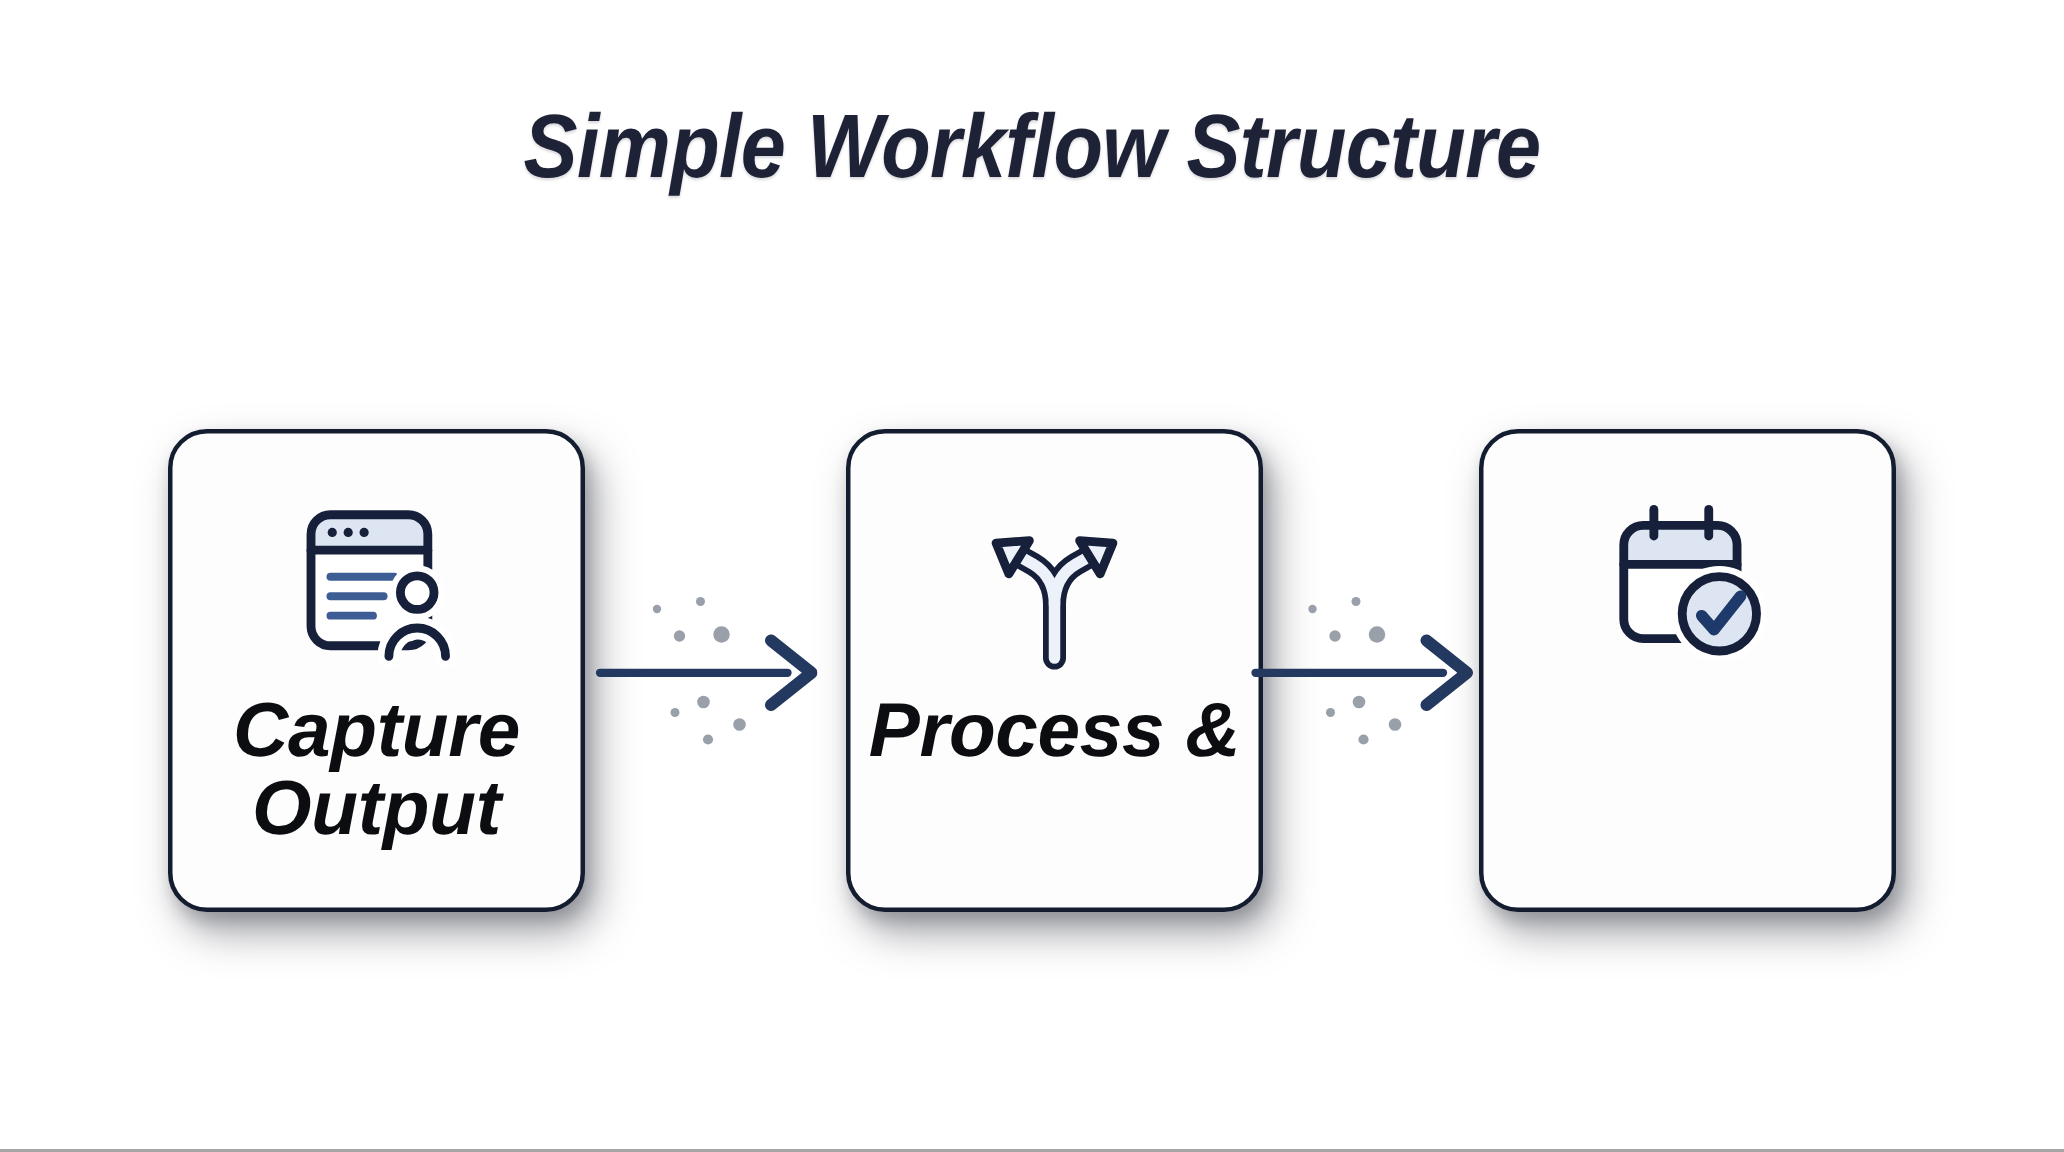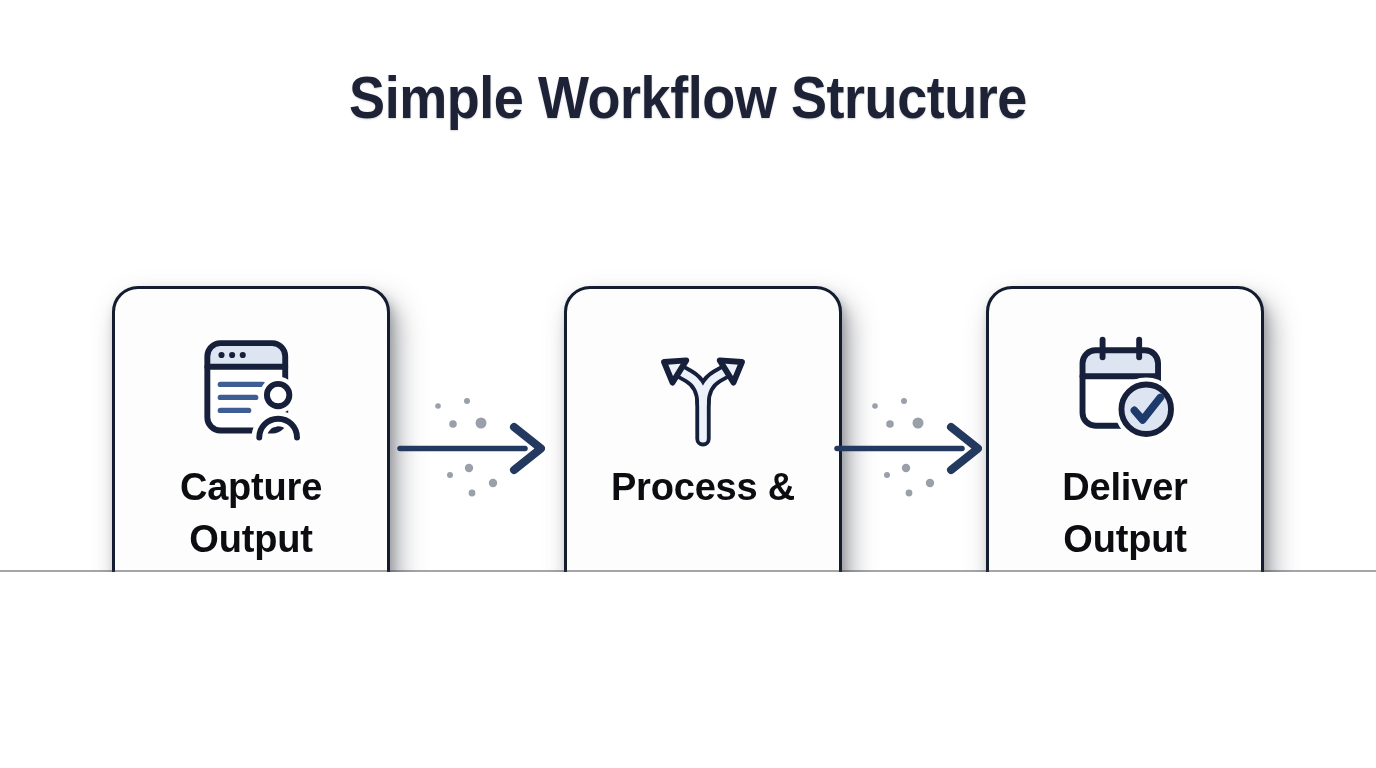--- a/index.html
+++ b/index.html
@@ -1,38 +1,38 @@
 <!DOCTYPE html>
 <html style="--background: #ffffff; --title-text: #1e2236; --box-border: #141d30; --box-fill: #fdfdfe; --box-text: #0c0d10; --arrow: #24395f; --dots: #99a0a9; --icon-stroke: #16203a; --icon-fill: #dde5f2; --icon-fill-bright: #ecf1fa; --icon-accent: #3e5d95; --check: #1d3a6a;"><head>
 <meta charset="utf-8">
 <style>
   html,body{margin:0;padding:0;background:#ffffff;}
   .canvas{
-    position:relative;width:1376px;height:572px;background:var(--background,#fff);
-    overflow:hidden;font-family:"Liberation Sans",sans-serif;
+    position:relative;width:1376px;height:768px;background:var(--background,#fff);
+    overflow:hidden;font-family:"Liberation Sans",sans-serif;font-style:italic;
   }
   .title{
     position:absolute;top:66px;left:0;width:100%;margin:0;text-align:center;
     font-size:60px;line-height:64px;font-weight:700;color:var(--title-text,#1e2236);
     letter-spacing:-0.5px;transform:scaleX(0.9);transform-origin:center;
     text-shadow:0 1px 2px rgba(25,30,50,0.18);
   }
   .step-box{
     position:absolute;top:286px;width:278px;height:322px;box-sizing:border-box;
     background:var(--box-fill,#fdfdfe);
     border:3.5px solid var(--box-border,#141d30);
     border-radius:26px;
     display:flex;flex-direction:column;align-items:center;padding-top:40px;
     box-shadow:8px 14px 26px rgba(75,78,88,0.5), 3px 6px 10px rgba(75,78,88,0.28);
   }
   .b1{left:112px}.b2{left:564px}.b3{left:986px}
   .icon-wrap{width:118px;height:118px;}
   .icon-wrap svg{width:100%;height:100%;display:block;}
   .label{
-    margin-top:14px;text-align:center;font-size:38px;line-height:52px;
+    margin-top:14px;text-align:center;font-size:51px;line-height:52px;
     font-weight:700;color:var(--box-text,#0c0d10);letter-spacing:-0.2px;
   }
   .label .line{display:block;}
   .connector{position:absolute;top:385px;width:150px;height:130px;}
   .c1{left:395px}.c2{left:832px}
   .bottom-line{position:absolute;left:0;right:0;bottom:0;height:2px;background:rgba(55,57,62,0.45);}
 
   
   .dot{fill:var(--dots,#99a0a9);}
   .arrow-line{stroke:var(--arrow,#24395f);stroke-width:5.5;fill:none;stroke-linecap:round;}
@@ -135,20 +135,16 @@
         <rect x="14" y="18" width="64" height="64" rx="11" class="ic-stroke"></rect>
         <line x1="14" y1="40" x2="78" y2="40" class="ic-stroke"></line>
         <line x1="31" y1="9" x2="31" y2="24" class="ic-stroke"></line>
         <line x1="62" y1="9" x2="62" y2="24" class="ic-stroke"></line>
         <circle cx="68" cy="68" r="21" class="halo-fill"></circle>
         <circle cx="68" cy="68" r="21" class="ic-fill-light"></circle>
         <circle cx="68" cy="68" r="21" class="ic-stroke"></circle>
         <path d="M58 69 L65 77 L80 58" class="check"></path>
       </svg>
     </div>
-    <div class="label">
-      <span class="line">Deliver</span>
-      <span class="line">Output</span>
-    </div>
   </div>
 
   <div class="bottom-line"></div>
 </div>
 
 </body></html>

